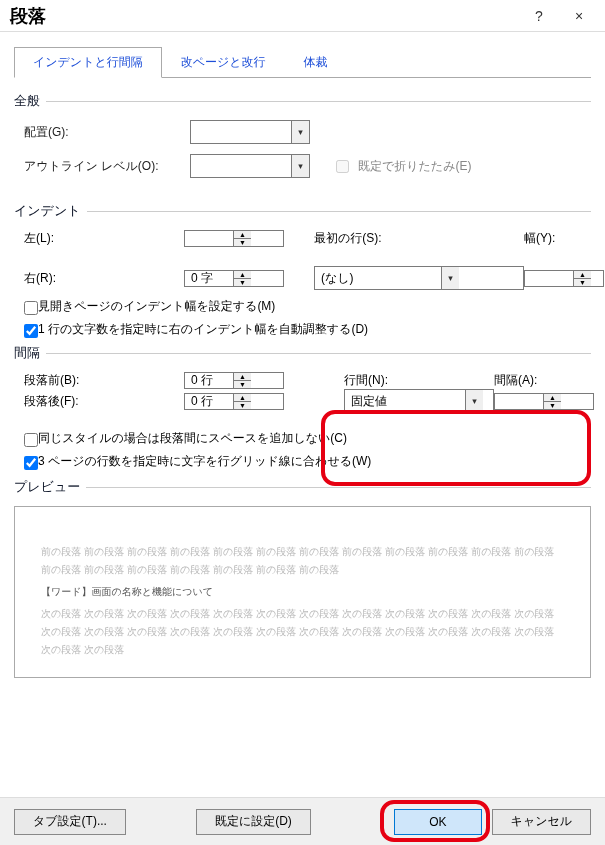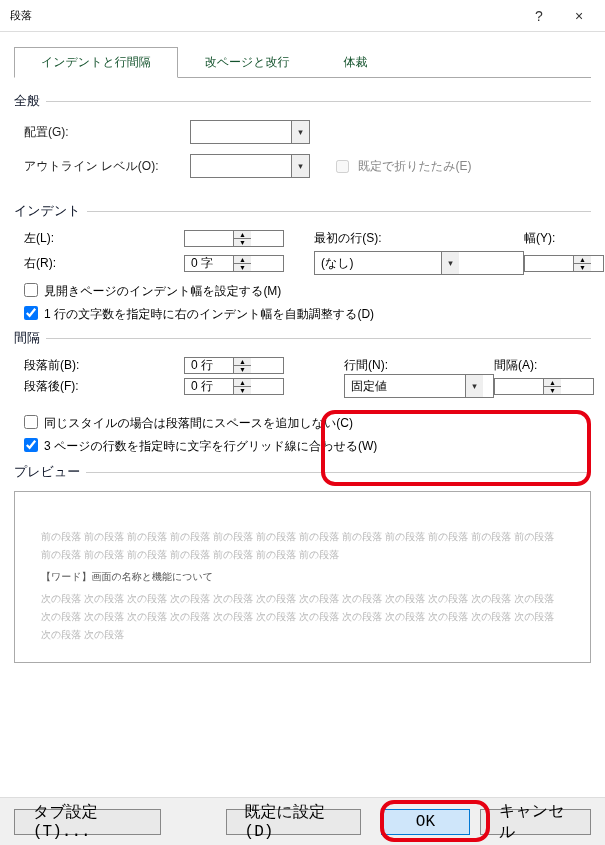--- a/index.html
+++ b/index.html
@@ -13,41 +13,41 @@
     overflow: hidden;
     color: #000;
   }
   .titlebar {
     height: 32px;
     display: flex;
     align-items: center;
     padding: 0 6px 0 10px;
     border-bottom: 1px solid #ddd;
   }
-  .titlebar .title { flex: 1; font-size: 11px; }
+  .titlebar .title { flex: 1; font-size: 18px; font-weight: bold; }
   .titlebar .btn {
     width: 40px; height: 28px;
     display: flex; align-items: center; justify-content: center;
     font-size: 14px; color: #333;
   }
   .content {
     padding: 14px 14px 0 14px;
   }
   .tabs {
     display: flex;
     border-bottom: 1px solid #aaa;
     margin-bottom: 14px;
   }
   .tab {
-    padding: 6px 26px;
+    padding: 6px 18px;
     border: 1px solid transparent;
     border-bottom: none;
     position: relative;
     top: 1px;
-    color: #14532d;
+    color: #1d4ed8;
     font-size: 12px;
   }
   .tab.active {
     border-color: #aaa;
     background: #fff;
     border-bottom: 1px solid #fff;
   }
   .group-label {
     font-size: 13px;
     color: #0f172a;
@@ -113,21 +113,21 @@
     border-left: 1px solid #7a7a7a;
     display: flex; flex-direction: column;
     background: #efefef;
   }
   .spin .spinbtns div {
     flex: 1; display: flex; align-items: center; justify-content: center;
     font-size: 7px;
   }
   .spin .spinbtns div:first-child { border-bottom: 1px solid #7a7a7a; }
   .cb {
-    display: flex; align-items: flex-start; gap: 6px;
+    display: flex; align-items: flex-end; 
     margin: 4px 0 6px 10px;
     font-size: 12px;
   }
   .cb input { width: 14px; height: 14px; margin: 0; }
   .highlight-box {
     position: absolute;
     border: 4px solid #e60012;
     border-radius: 14px;
     pointer-events: none;
   }
@@ -135,21 +135,21 @@
     left: 321px; top: 410px;
     width: 270px; height: 76px;
   }
   .hl-ok {
     left: 380px; top: 800px;
     width: 110px; height: 42px;
   }
   .indent-grid {
     display: grid;
     grid-template-columns: 160px 100px 30px 130px 80px 80px;
-    row-gap: 4px;
+    row-gap: 19px;
     align-items: center;
     margin: 0 0 8px 10px;
   }
   .spacing-grid {
     display: grid;
     grid-template-columns: 160px 100px 60px 150px 100px;
     row-gap: 0;
     align-items: center;
     margin: 0 0 17px 10px;
   }
@@ -181,22 +181,22 @@
     padding: 0 14px;
     gap: 10px;
     background: #f0f0f0;
     border-top: 1px solid #ddd;
   }
   .btn-std {
     height: 26px;
     padding: 0 18px;
     border: 1px solid #888;
     background: #e9e9e9;
-    font-size: 16px;
-    display: flex; align-items: center; justify-content: center; font-family: Liberation Mono, monospace;
+    font-size: 12px;
+    display: flex; align-items: center; justify-content: center;
   }
   .btn-ok {
     border: 1px solid #0078d4;
     background: #cfe6fa;
     padding: 0 34px;
   }
   .spacer-flex { flex: 1; }
   .combo.wide input { width: 100px; margin-top: 44px; }
   .combo.med input { width: 110px; }
   .selected {

